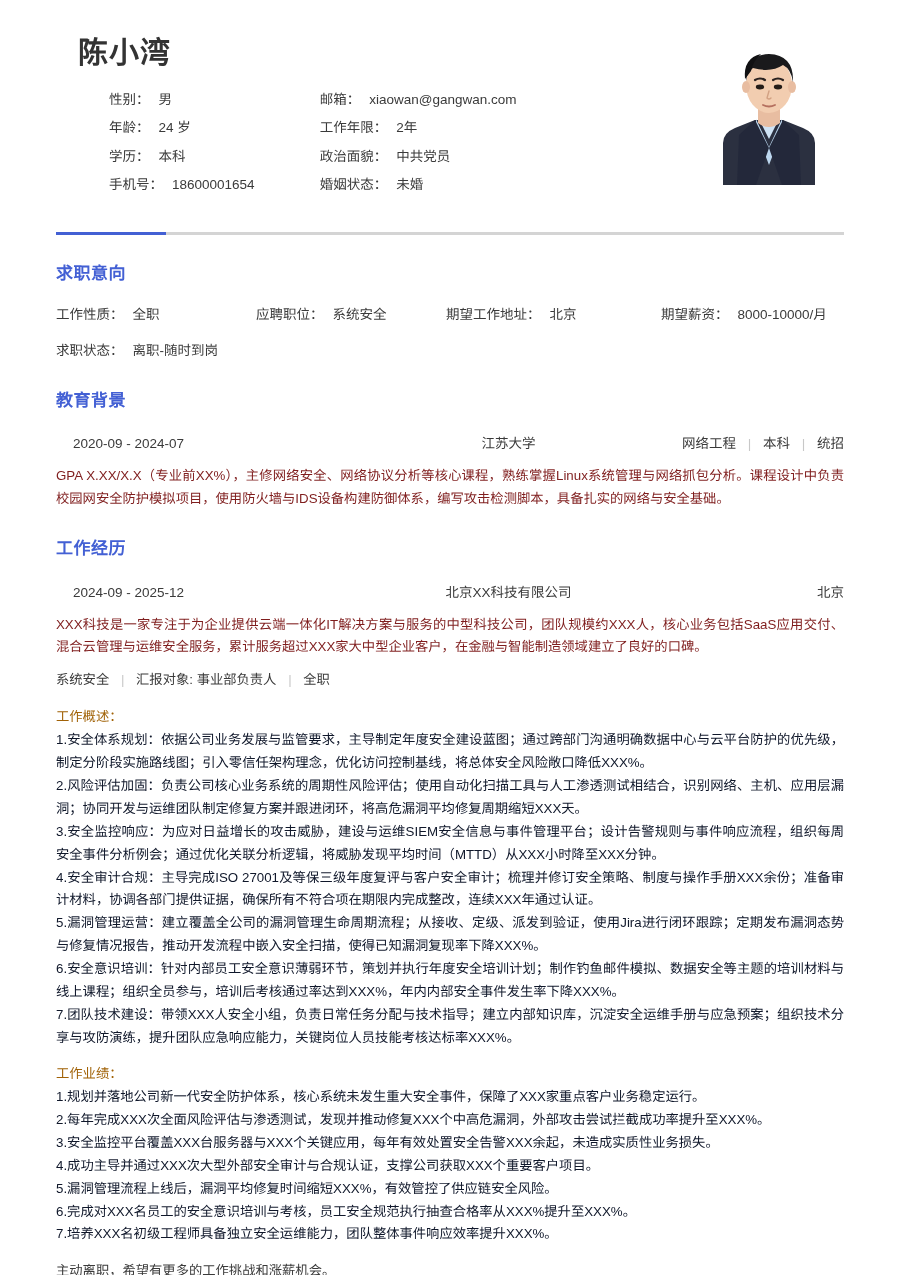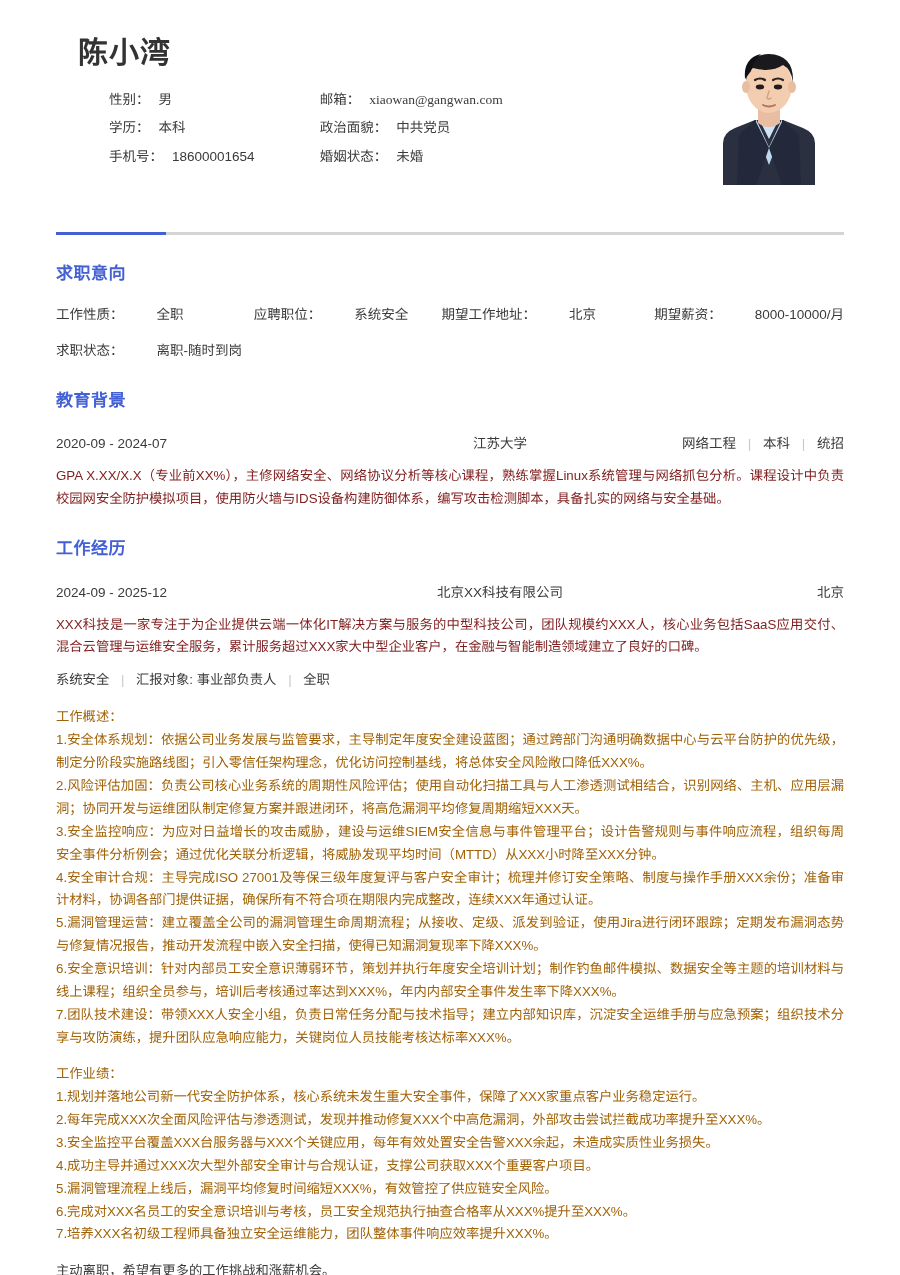--- a/index.html
+++ b/index.html
@@ -49,21 +49,21 @@
     margin-left: 47px;
   }
   .info-cell {
     display: flex;
     align-items: baseline;
     font-size: 13.5px;
     color: #3a3a3a;
     line-height: 1.45;
   }
   .info-cell.col1 { width: 230px; }
-  .info-cell.col2 { width: 330px; font-family: Liberation Serif, serif; }
+  .info-cell.col2 { width: 330px; }
   .info-label {
     color: #3a3a3a;
     white-space: nowrap;
   }
   .info-value {
     color: #3a3a3a;
     margin-left: 9px;
     white-space: nowrap;
   }
 
@@ -108,35 +108,36 @@
   }
 
   
   .intent-row {
     display: flex;
     font-size: 13.5px;
     color: #3a3a3a;
     margin-bottom: 16px;
     line-height: 1.5;
   }
-  .intent-item { display: flex; align-items: baseline; gap: 24px; }
+  .intent-item { display: flex; align-items: baseline; }
   .intent-item .k { white-space: nowrap; }
   .intent-item .v { margin-left: 9px; white-space: nowrap; }
   .i-w1 { width: 200px; }
   .i-w2 { width: 190px; }
   .i-w3 { width: 215px; }
   .i-w4 { width: auto; }
 
   
   .exp-head {
     display: flex;
     align-items: baseline;
     font-size: 13.5px;
     color: #3a3a3a;
     margin-bottom: 13px;
+    margin-left: 17px;
   }
   .exp-head .date   { width: 330px; text-align: left; }
   .exp-head .org    { flex: 1; text-align: center; }
   .exp-head .right  { width: 230px; text-align: right; white-space: nowrap; }
   .exp-head .right .sep {
     color: #c8c8c8;
     margin: 0 8px;
     font-weight: normal;
   }
   .exp-head .loc { width: 230px; text-align: right; }
@@ -163,21 +164,21 @@
     margin: 0;
   }
   .bullets {
     margin: 0 0 0 0;
     padding: 0;
     list-style: none;
   }
   .bullets li {
     font-size: 13.3px;
     line-height: 1.72;
-    color: #a16207;
+    color: #0f172a;
     margin: 0;
     text-align: justify;
   }
   .spacer-sm { height: 14px; }
   .closing {
     font-size: 13.3px;
     line-height: 1.72;
     color: #3a3a3a;
     margin: 14px 0 0 0;
   }
@@ -197,20 +198,30 @@
         <div class="info-cell col1">
           <span class="info-label">性别：</span>
           <span class="info-value">男</span>
         </div>
         <div class="info-cell col2">
           <span class="info-label">邮箱：</span>
           <span class="info-value">xiaowan@gangwan.com</span>
         </div>
       </div>
 
+      <div class="info-row">
+        <div class="info-cell col1">
+          <span class="info-label">年龄：</span>
+          <span class="info-value">24 岁</span>
+        </div>
+        <div class="info-cell col2">
+          <span class="info-label">工作年限：</span>
+          <span class="info-value">2年</span>
+        </div>
+      </div>
 
       <div class="info-row">
         <div class="info-cell col1">
           <span class="info-label">学历：</span>
           <span class="info-value">本科</span>
         </div>
         <div class="info-cell col2">
           <span class="info-label">政治面貌：</span>
           <span class="info-value">中共党员</span>
         </div>

